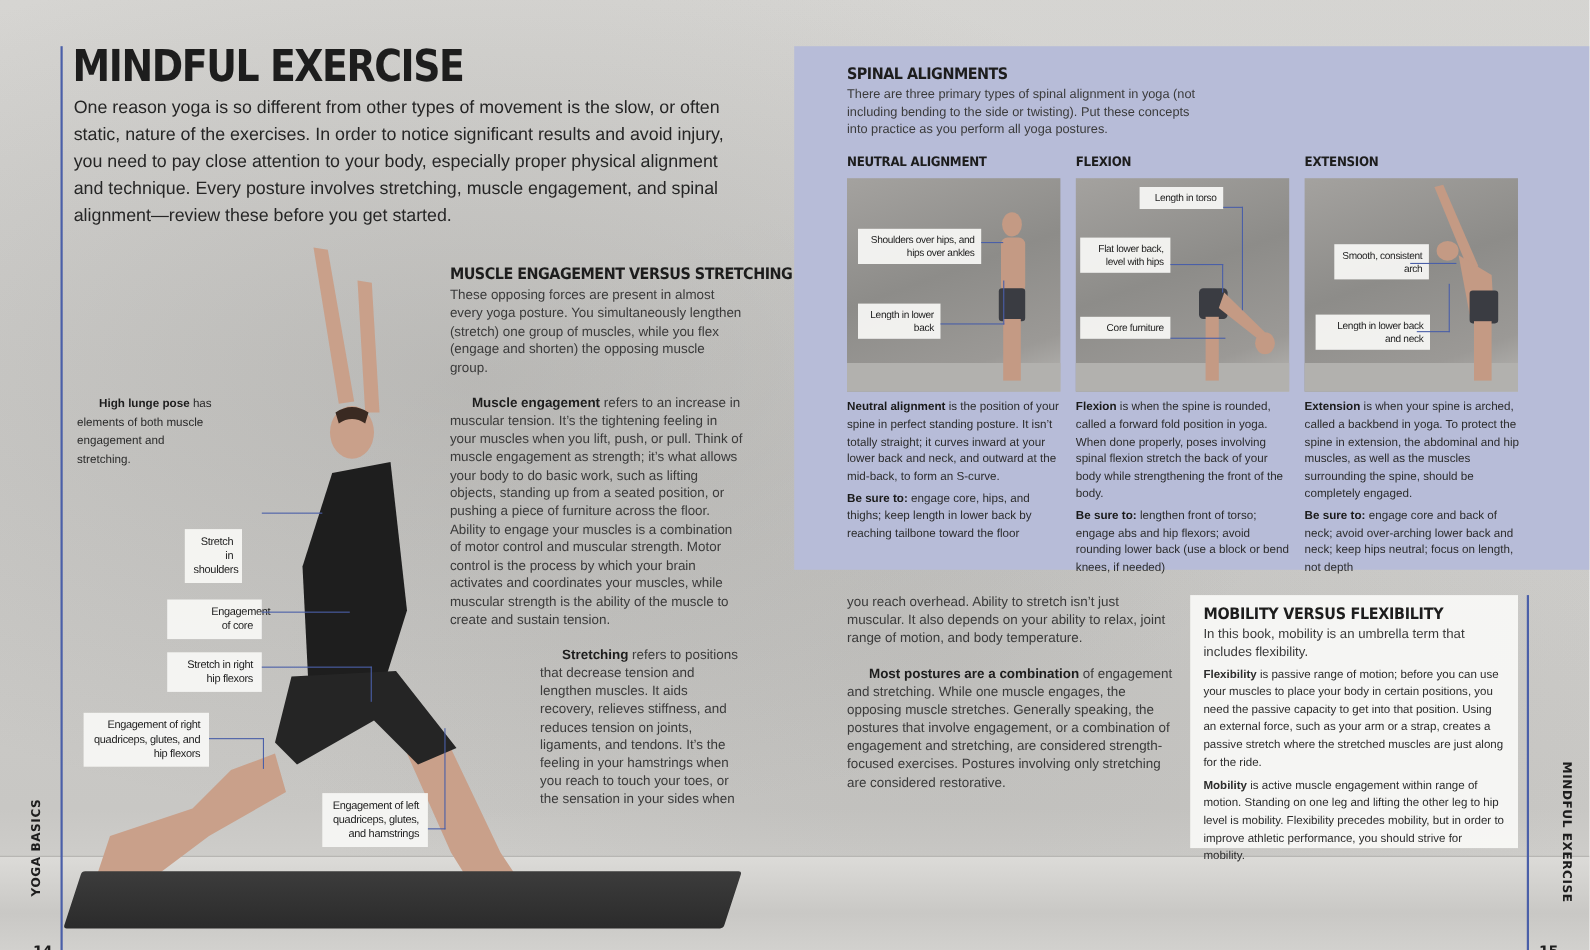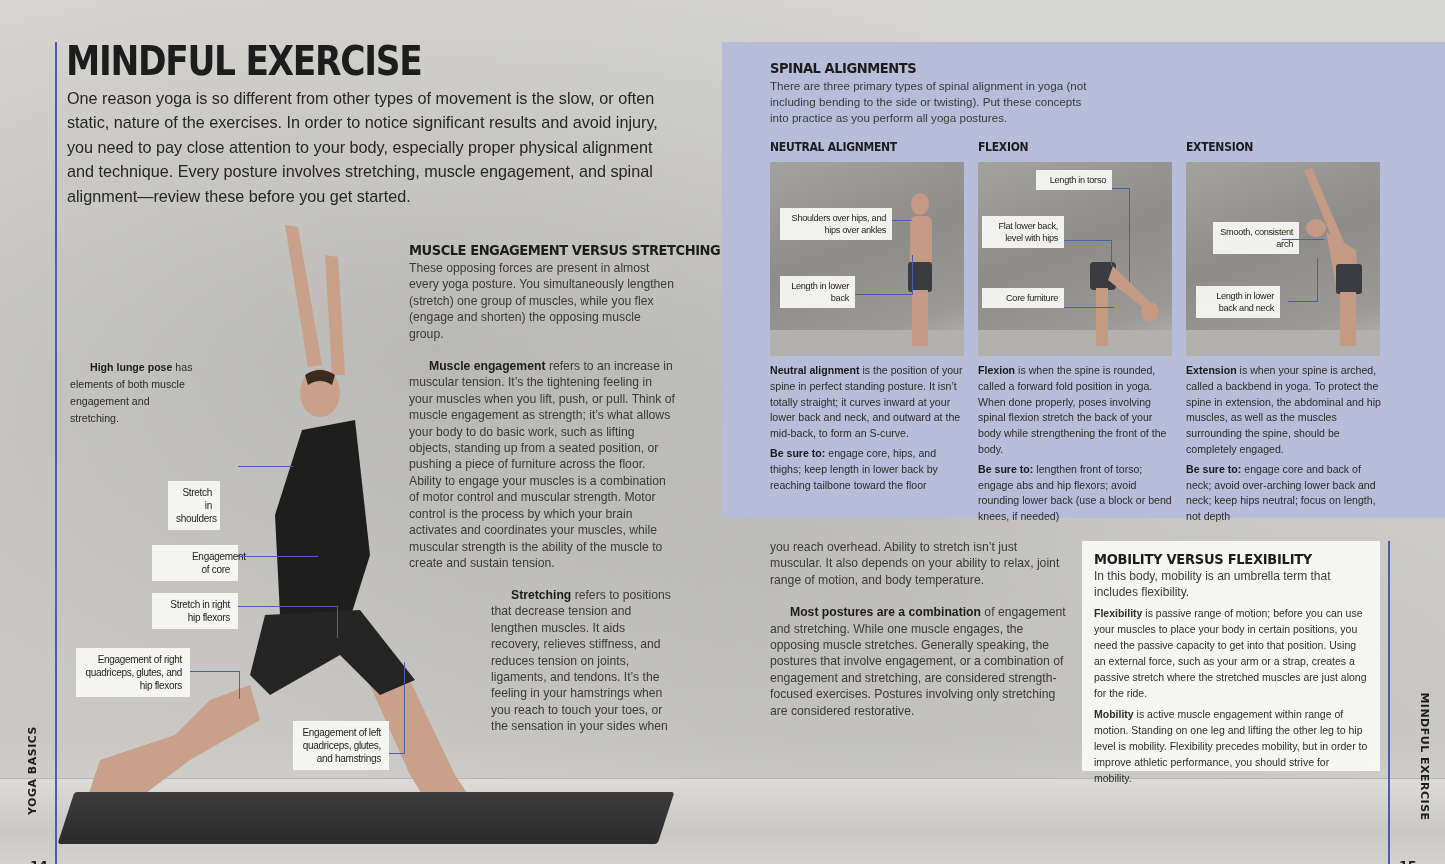--- a/index.html
+++ b/index.html
@@ -173,36 +173,36 @@
     <div class="ground"></div>
     <svg width="194" height="194" style="position:absolute;left:0;top:0;">
       <path d="M118 8 L126 6 L158 80 L150 86 Z" fill="#c49a84"></path>
       <ellipse cx="130" cy="66" rx="10" ry="9" fill="#c49a84"></ellipse>
       <path d="M140 70 L170 88 L172 120 L150 124 Z" fill="#c49a84"></path>
       <rect x="150" y="102" width="26" height="30" rx="3" fill="#3a3c42"></rect>
       <rect x="154" y="130" width="16" height="54" fill="#c49a84"></rect>
     </svg>
     <div class="callout" style="left:27px;top:60px;width:86px;"><span>Smooth, consistent arch</span></div>
     <div class="leader" style="left:96px;top:77px;width:42px;border-top-width:1.5px;"></div>
-    <div class="callout" style="left:10px;top:124px;width:84px;"><span>Length in lower back and neck</span></div>
+    <div class="callout" style="left:10px;top:124px;width:104px;"><span>Length in lower back and neck</span></div>
     <div class="leader" style="left:102px;top:96px;width:30px;height:44px;border-bottom-width:1.5px;border-left-width:1.5px;transform:scaleX(-1);"></div>
   </div>
   <div class="col-text" style="left:464px;top:321px;">
     <p><b>Extension</b><span> is when your spine is arched, called a backbend in yoga. To protect the spine in extension, the abdominal and hip muscles, as well as the muscles surrounding the spine, should be completely engaged.</span></p>
     <p><b>Be sure to:</b><span> engage core and back of neck; avoid over-arching lower back and neck; keep hips neutral; focus on length, not depth</span></p>
   </div>
 </div>
 
 <div class="body-text" style="left:770px;top:539px;width:296px;">
   <p>you reach overhead. Ability to stretch isn’t just muscular. It also depends on your ability to relax, joint range of motion, and body temperature.</p>
   <p><b>Most postures are a combination</b><span> of engagement and stretching. While one muscle engages, the opposing muscle stretches. Generally speaking, the postures that involve engagement, or a combination of engagement and stretching, are considered strength-focused exercises. Postures involving only stretching are considered restorative.</span></p>
 </div>
 
 <div class="mobility">
   <h3 class="cond">MOBILITY VERSUS FLEXIBILITY</h3>
-  <p class="lead">In this body, mobility is an umbrella term that includes flexibility.</p>
+  <p class="lead">In this book, mobility is an umbrella term that includes flexibility.</p>
   <p class="para"><b>Flexibility</b><span> is passive range of motion; before you can use your muscles to place your body in certain positions, you need the passive capacity to get into that position. Using an external force, such as your arm or a strap, creates a passive stretch where the stretched muscles are just along for the ride.</span></p>
   <p class="para"><b>Mobility</b><span> is active muscle engagement within range of motion. Standing on one leg and lifting the other leg to hip level is mobility. Flexibility precedes mobility, but in order to improve athletic performance, you should strive for mobility.</span></p>
 </div>
 
 <div class="rule" style="left:1388px;top:541px;width:2px;height:323px;"></div>
 <div class="running cond" style="left:1360px;top:750px;transform:rotate(90deg);">MINDFUL EXERCISE</div>
 <div class="folio cond" style="left:1399px;top:825px;">15</div>
 
 </body></html>

